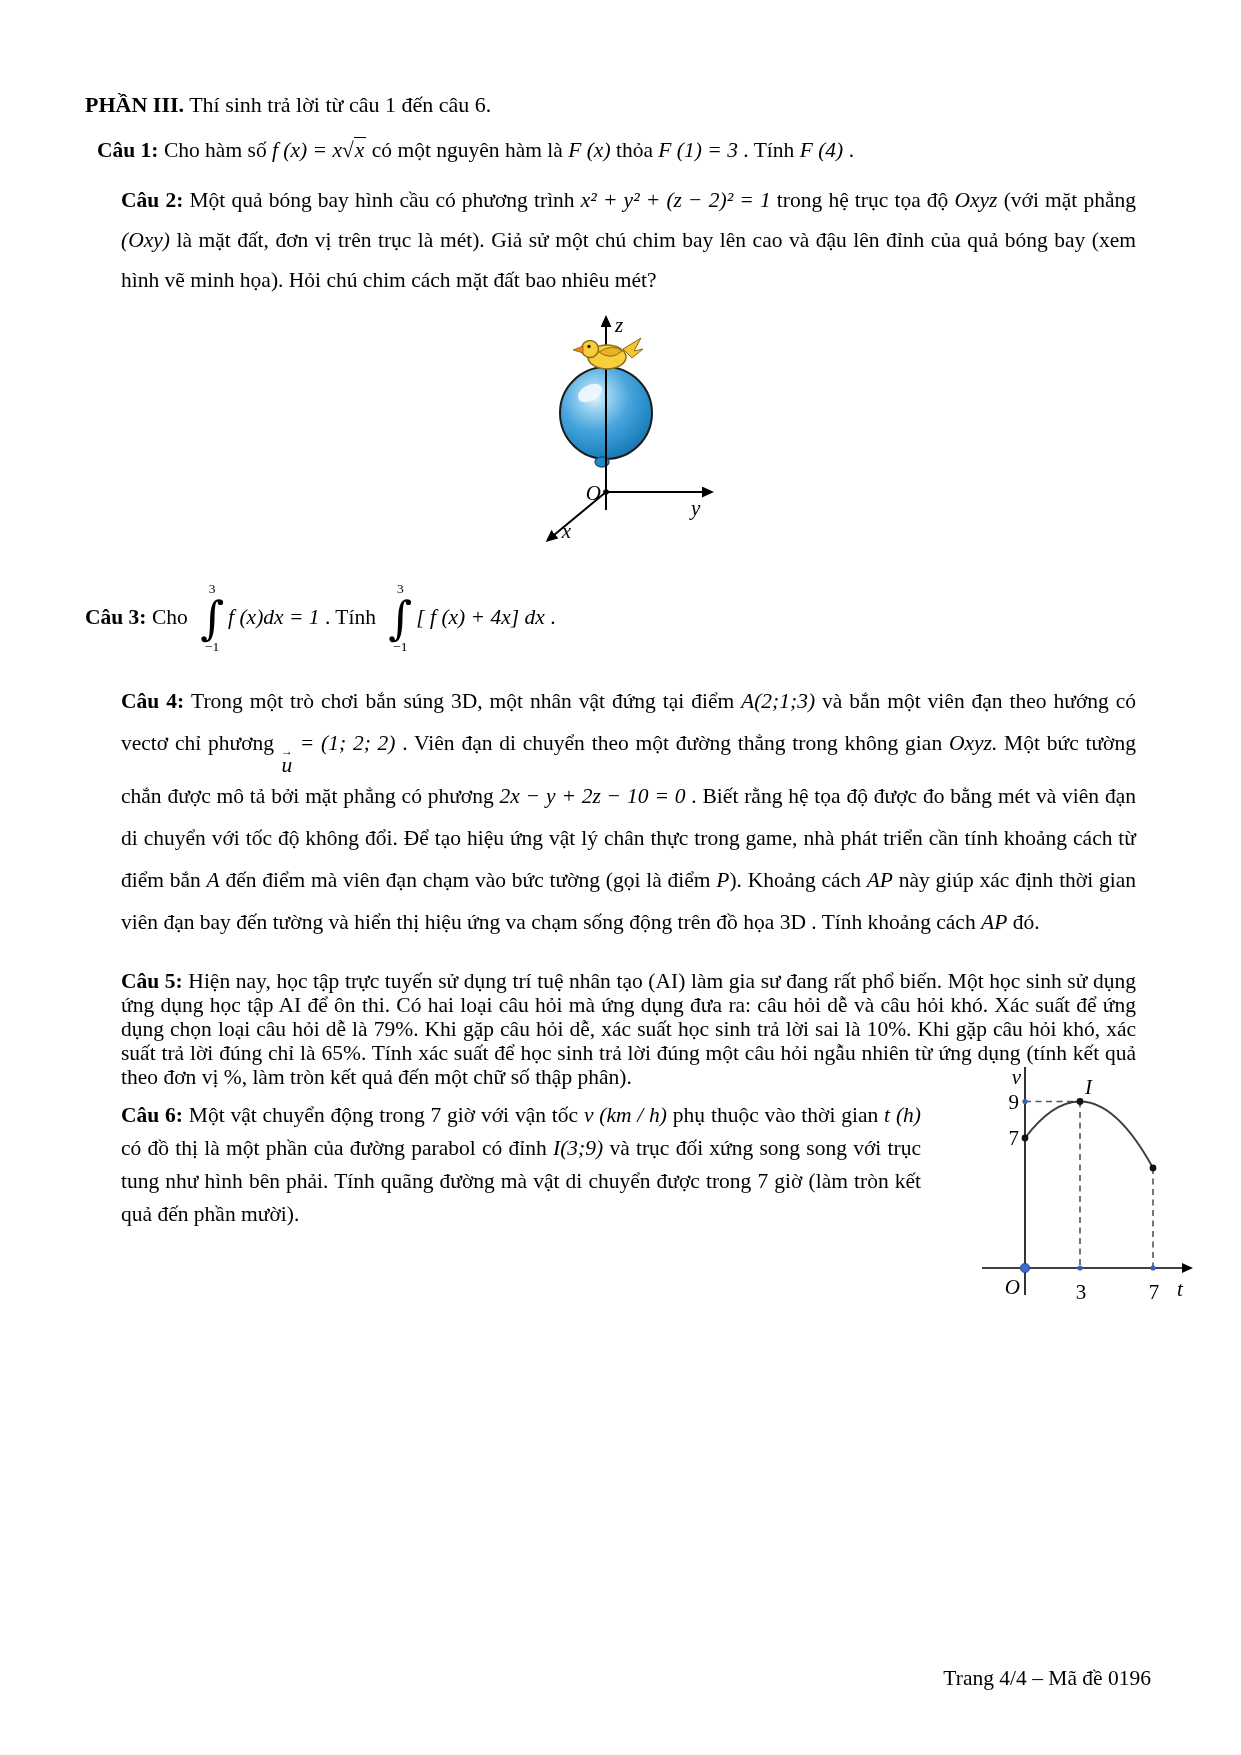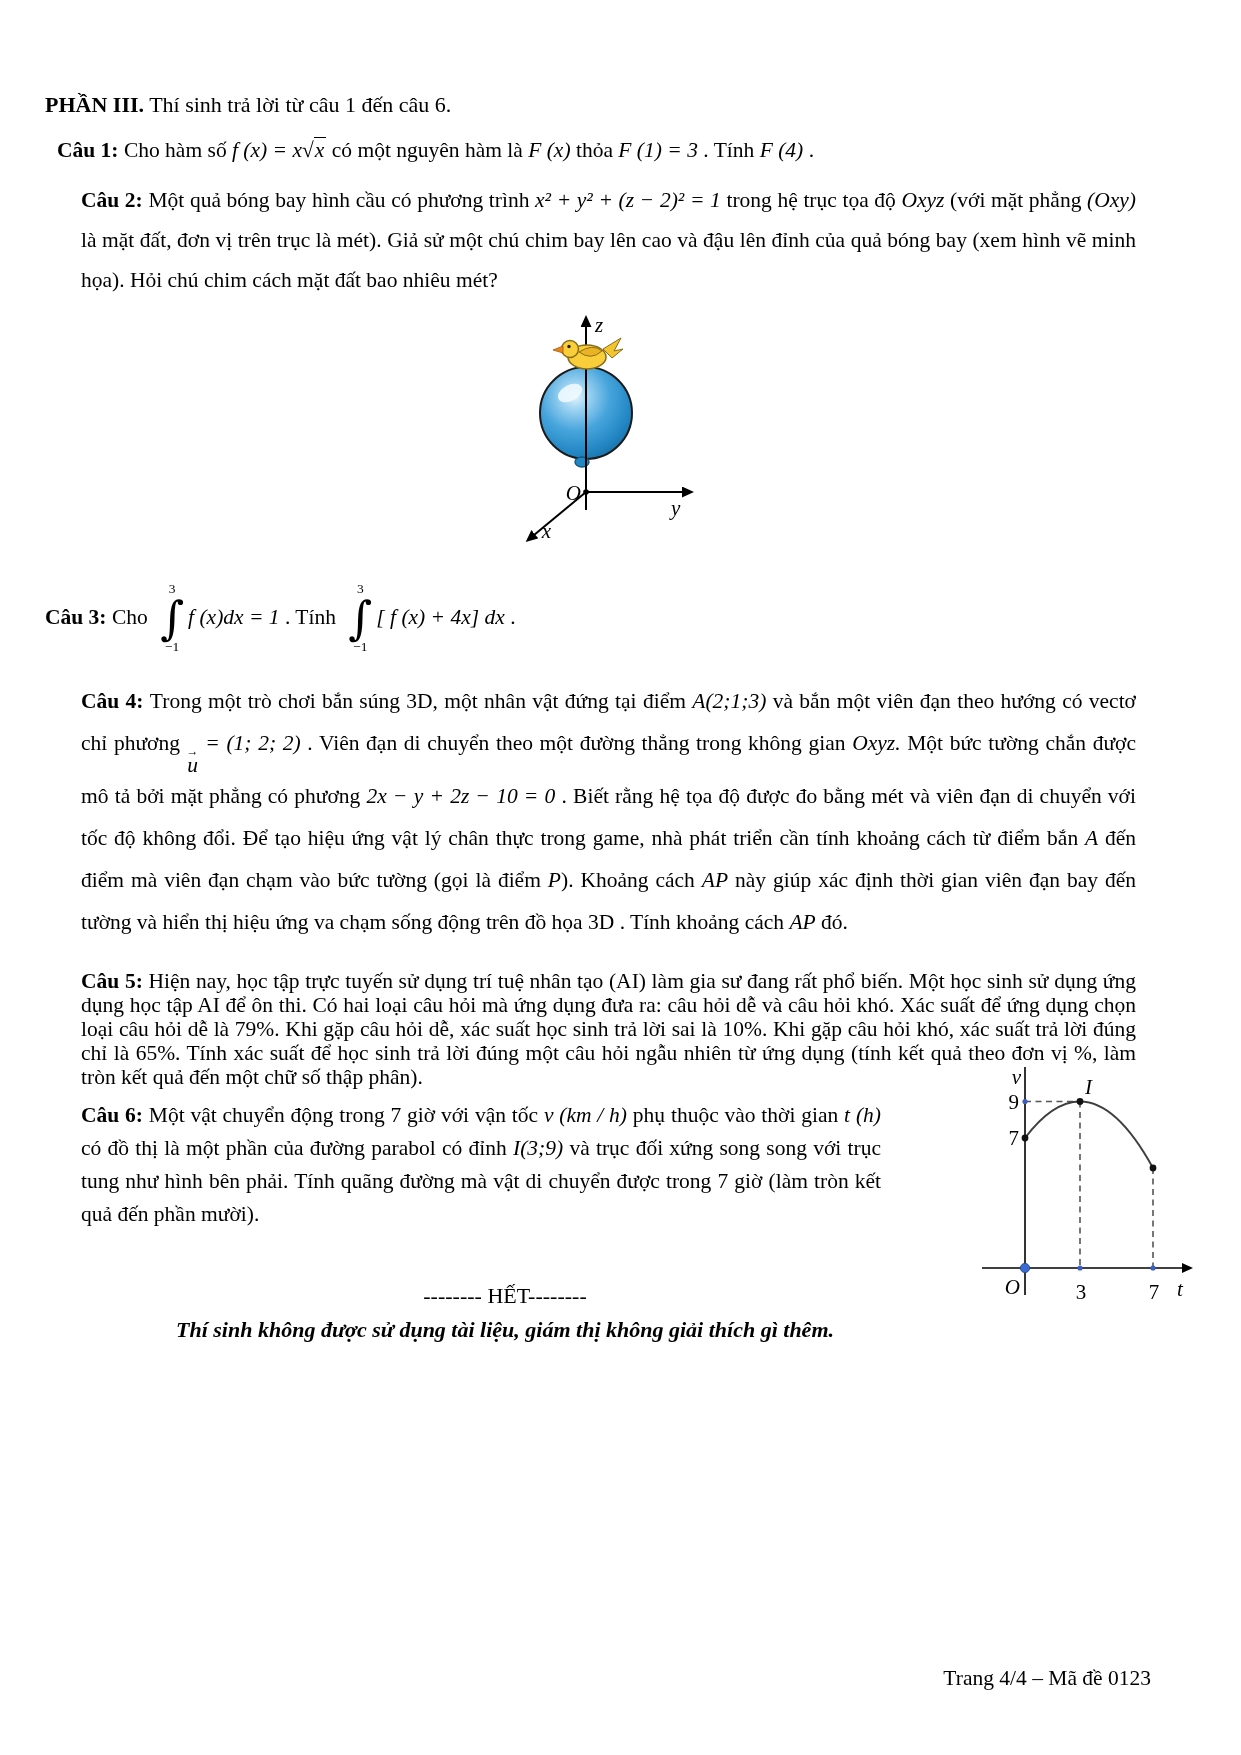--- a/index.html
+++ b/index.html
@@ -1,21 +1,21 @@
 <!DOCTYPE html>
 <html><head>
 <meta charset="utf-8">
 <style>
   html,body{margin:0;padding:0;}
   body{
     width:1241px;height:1755px;position:relative;overflow:hidden;
     background:#ffffff;color:#000;
     font-family:"Liberation Serif","DejaVu Serif",serif;
   }
-  .content{padding:92px 105px 0 45px;}
+  .content{padding:92px 105px 0 85px;}
   .phead{font-size:22px;line-height:26px;margin:0 0 10px 0;}
   .seg-b{font-weight:700;font-style:normal;}
   .seg-t{font-style:normal;}
   .seg-m{font-style:italic;}
   .para{font-size:21.5px;margin:0;}
   .just{text-align:justify;margin-left:36px;}
   .q1{line-height:44px;margin-top:6px;margin-left:12px;}
   .q2{line-height:40px;margin-top:8px;}
   .radicand{border-top:1.5px solid #000;padding:0 2px 0 1px;}
   .fig-balloon{text-align:center;margin:2px 0 0 0;height:252px;}
@@ -137,20 +137,16 @@
         <text class="num" x="41" y="94" text-anchor="end">7</text>
         <text class="it" x="107" y="43">I</text>
         <text class="it" x="42" y="243" text-anchor="end">O</text>
         <text class="num" x="103" y="248" text-anchor="middle">3</text>
         <text class="num" x="176" y="248" text-anchor="middle">7</text>
         <text class="it" x="199" y="245">t</text>
       </svg>
     </div>
   </div>
 
-  <div class="endblock">
-    <p class="endline">-------- HẾT--------</p>
-    <p class="endnote">Thí sinh không được sử dụng tài liệu, giám thị không giải thích gì thêm.</p>
-  </div>
 
 </div>
 
-<div class="pagefoot">Trang 4/4 – Mã đề 0123</div>
+<div class="pagefoot">Trang 4/4 – Mã đề 0196</div>
 
 </body></html>

